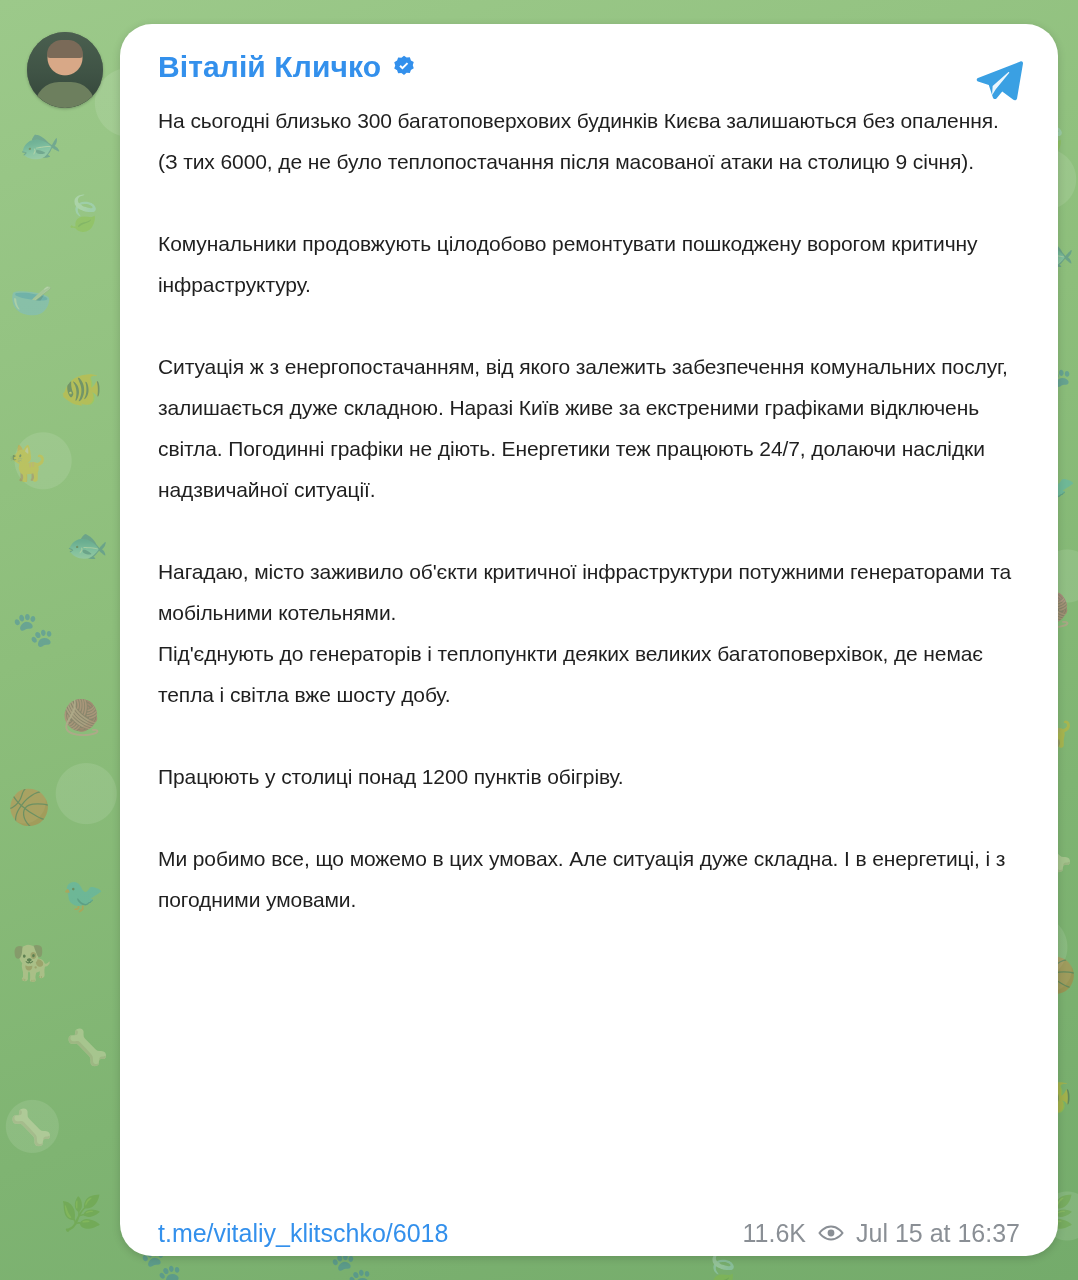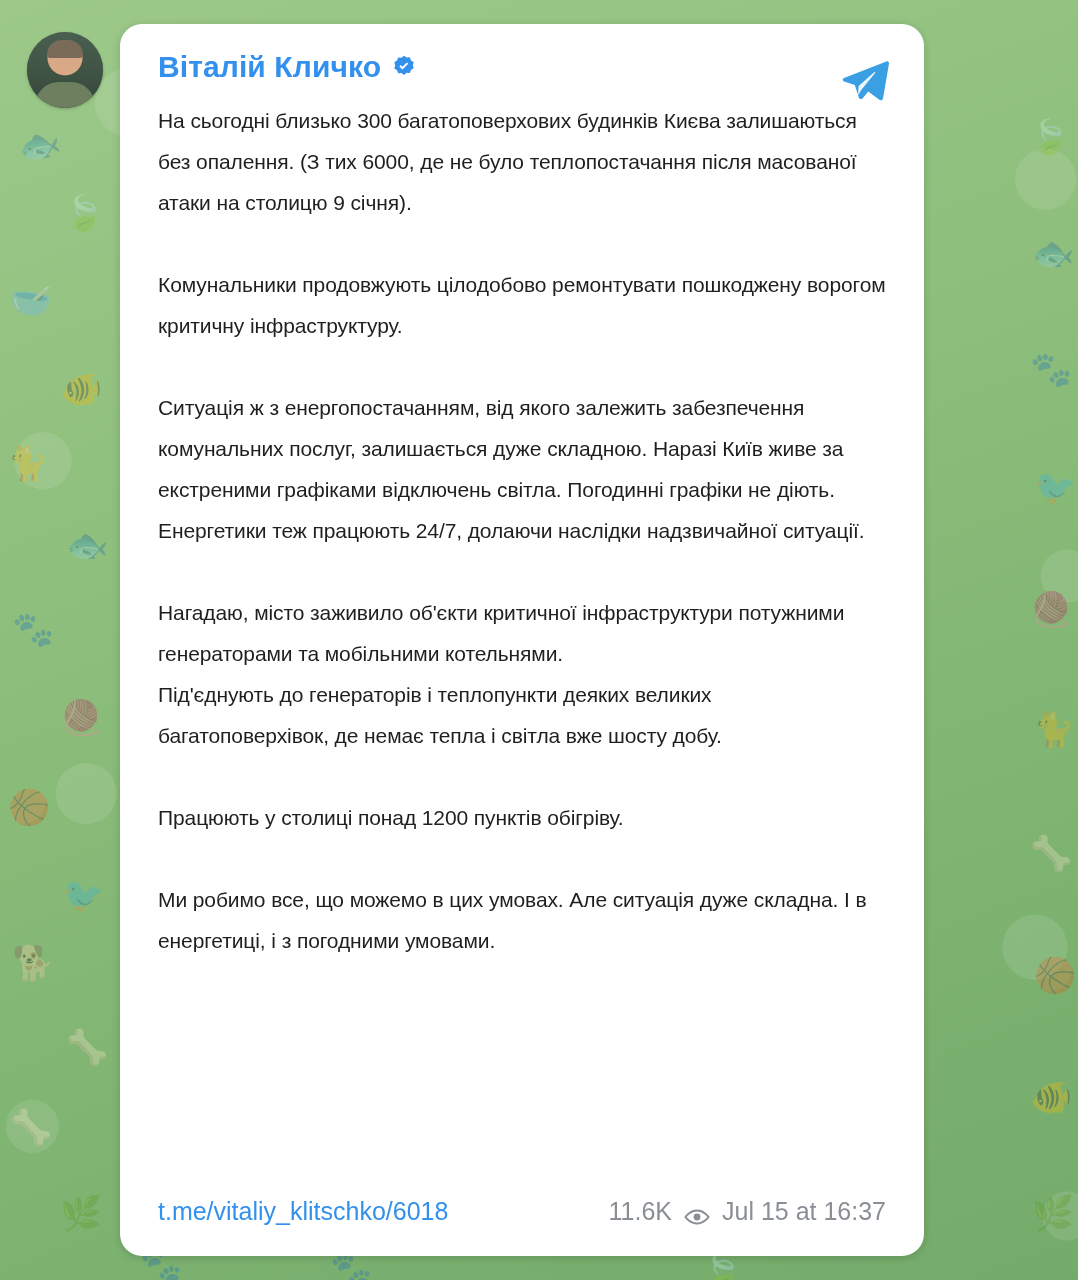--- a/index.html
+++ b/index.html
@@ -69,24 +69,24 @@
     left: 8px; bottom: 0;
     width: 60px; height: 26px;
     background: #6d7f5e;
     border-radius: 24px 24px 0 0;
   }
 
   .card {
     position: absolute;
     left: 120px;
     top: 24px;
-    width: 804px;
+    width: 938px;
     height: 1232px;
     background: #ffffff;
-    border-radius: 22px;
+    border-radius: 32px;
     box-shadow: 0 2px 8px rgba(0,0,0,0.16);
     z-index: 3;
     overflow: hidden;
   }
   .card-inner {
     padding: 26px 38px 0 38px;
     position: relative;
     height: 100%;
     box-sizing: border-box;
   }
@@ -120,33 +120,32 @@
     line-height: 41px;
     white-space: pre-wrap;
     letter-spacing: -0.1px;
     max-height: 1060px;
     overflow: hidden;
   }
   .footer {
     position: absolute;
     left: 38px;
     right: 38px;
-    bottom: 30px;
+    bottom: 8px;
     display: flex;
     align-items: center;
     justify-content: space-between;
     font-size: 25px;
   }
   .post-link {
     color: #3390ec;
     text-decoration: none;
   }
   .meta {
     display: flex;
-    align-items: center;
     gap: 12px;
     color: #8a8f95;
   }
   .views-count { color: #8a8f95; }
   .eye-icon { display: inline-block; width: 26px; height: 18px; }
   .timestamp { color: #8a8f95; }
 </style>
 </head>
 <body>
 

